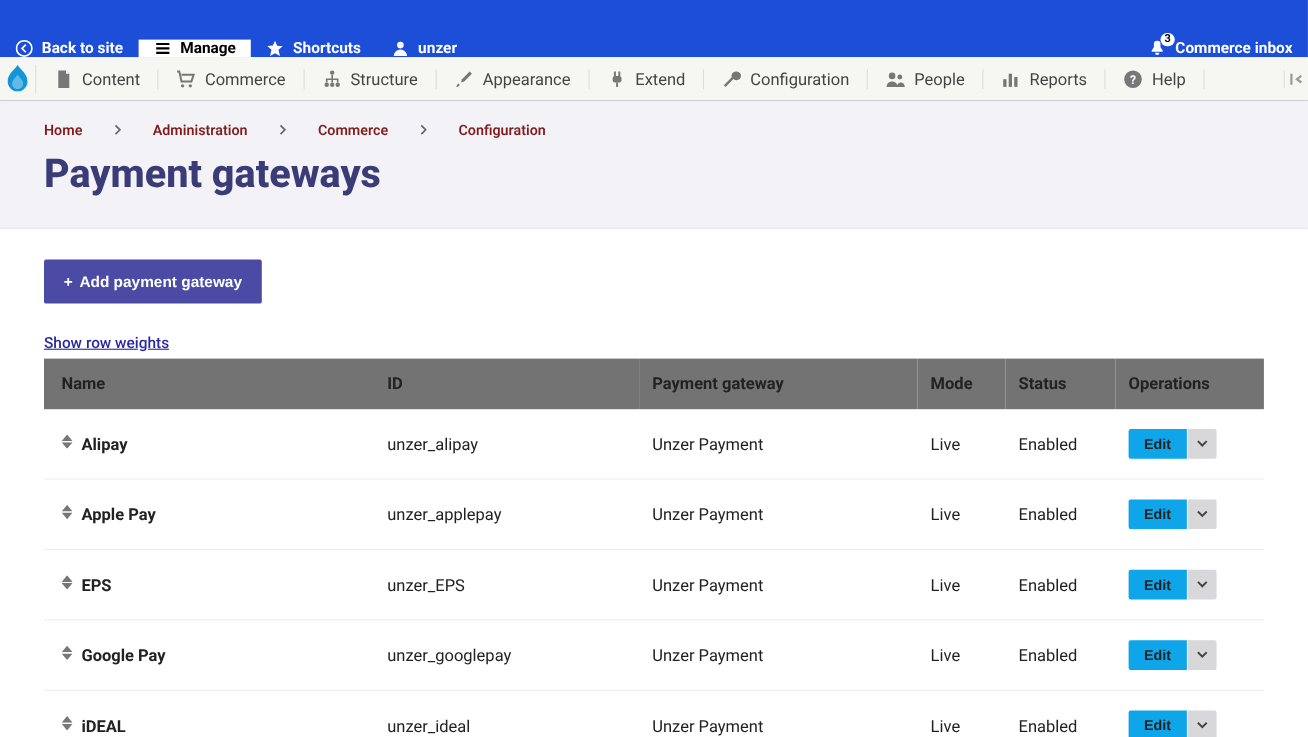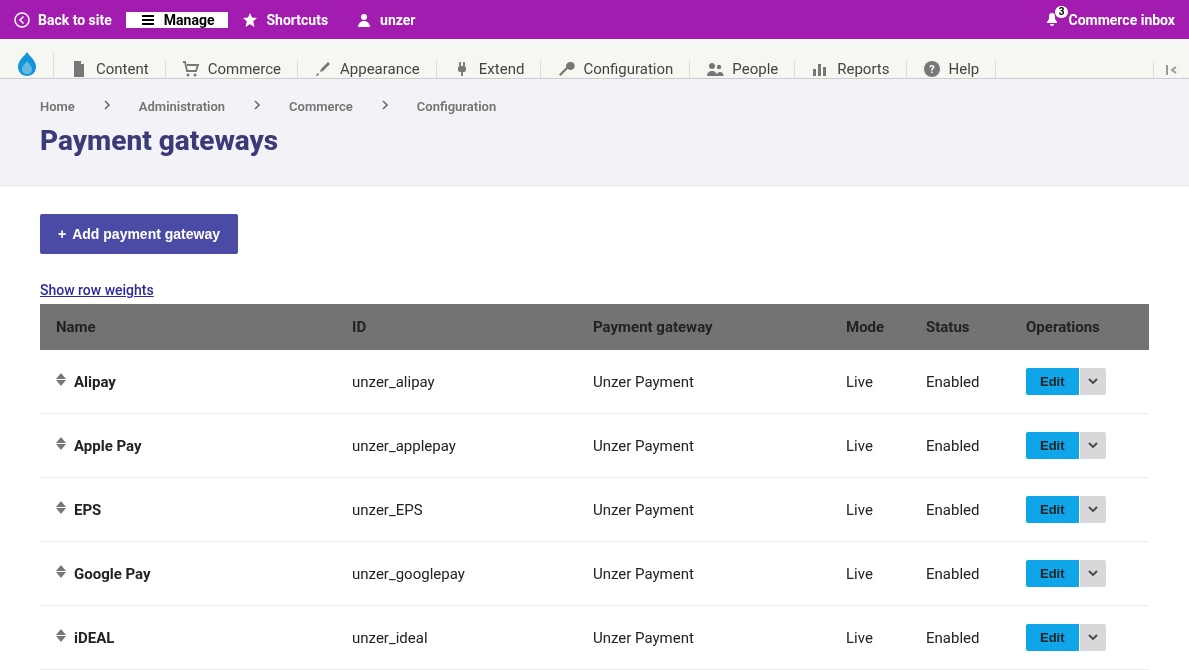--- a/index.html
+++ b/index.html
@@ -1,41 +1,41 @@
 <!DOCTYPE html>
 <html><head>
 <meta charset="utf-8">
 <style>
 * { margin: 0; padding: 0; box-sizing: border-box; }
 body { font-family: -apple-system, BlinkMacSystemFont, "Segoe UI", Roboto, sans-serif; font-size: 14px; color: #222; background: #fff; }
 
 
-.toolbar-top { background: #a21caf; height: 39px; display: flex; align-items: center; color: #fff; }
+.toolbar-top { background: #1d4ed8; height: 52px; display: flex; align-items: flex-end; color: #fff; }
 .toolbar-top .tb-item { display: flex; align-items: center; padding: 0 14px; gap: 8px; font-weight: 700; cursor: pointer; font-size: 14px; }
 .toolbar-top .tb-item.active { background: #fff; color: #000; }
 .toolbar-top .spacer { flex: 1; }
 .tb-icon { display: inline-flex; align-items: center; justify-content: center; }
 .badge-count { position: relative; }
 .badge-count .count { position: absolute; top: -6px; right: -8px; background: #fff; color: #000; border-radius: 8px; font-size: 10px; font-weight: 700; padding: 0 4px; line-height: 12px; min-width: 12px; text-align: center; }
 
 
-.admin-menu { background: #f6f6f2; border-bottom: 1px solid #ccc; display: flex; align-items: flex-end; height: 40px; box-shadow: 0 1px 2px rgba(0,0,0,.05); padding-left: 0; }
+.admin-menu { background: #f6f6f2; border-bottom: 1px solid #ccc; display: flex; align-items: center; height: 40px; box-shadow: 0 1px 2px rgba(0,0,0,.05); padding-left: 0; }
 .admin-menu .logo-cell { width: 54px; display: flex; align-items: center; justify-content: center; border-right: 1px solid #ddd; }
 .admin-menu .am-item { display: flex; align-items: center; gap: 8px; padding: 0 16px; border-right: 1px solid #ddd; cursor: pointer; color: #444; font-size: 15px; }
 .admin-menu .am-icon { color: #777; display: inline-flex; }
 .admin-menu .spacer2 { flex: 1; }
 .admin-menu .collapse-btn { width: 36px; display: flex; align-items: center; justify-content: center; border-left: 1px solid #ddd; color: #aaa; cursor: pointer; }
 .admin-menu .search-cell { width: 120px; border-left: 1px solid #ddd; display:flex; align-items:center; }
 
 
 .page-head { background: #f2f2f7; padding: 20px 40px 28px; border-bottom: 1px solid #e5e5ee; }
-.breadcrumb { display: flex; align-items: center; gap: 28px; font-size: 13px; font-weight: 600; color: #737373; margin-bottom: 10px; }
+.breadcrumb { display: flex; align-items: center; gap: 28px; font-size: 13px; font-weight: 600; color: #7f1d1d; margin-bottom: 10px; }
 .breadcrumb .crumb { cursor: pointer; }
 .breadcrumb .sep { color: #888; font-size: 11px; }
-.page-title { color: #3b3b78; font-size: 28px; font-weight: 800; }
+.page-title { color: #3b3b78; font-size: 36px; font-weight: 800; }
 
 
 .content { padding: 28px 40px; }
 .btn-primary { display: inline-flex; align-items: center; gap: 6px; background: #4b4ba5; color: #fff; font-weight: 700; padding: 12px 18px; border: none; cursor: pointer; font-size: 14px; border-radius: 2px; }
 
 .table-actions { display: flex; margin-top: 28px; margin-bottom: 6px; }
 .link-underline { color: #2a2aa0; text-decoration: underline; cursor: pointer; font-size: 14px; font-weight: 500; }
 
 table.data { width: 100%; border-collapse: collapse; }
 table.data thead th { background: #737373; text-align: left; padding: 14px 12px; font-size: 15px; font-weight: 700; }
@@ -128,20 +128,32 @@
       </div>
       <div class="am-item">
         <span class="am-icon">
           <svg width="18" height="18" viewBox="0 0 18 18">
             <circle cx="6" cy="15" r="1.5" fill="#777"></circle>
             <circle cx="13" cy="15" r="1.5" fill="#777"></circle>
             <path d="M1 2h2l2 9h9l2-6H5" fill="none" stroke="#777" stroke-width="1.8"></path>
           </svg>
         </span>
         <span>Commerce</span>
+      </div>
+      <div class="am-item">
+        <span class="am-icon">
+          <svg width="18" height="18" viewBox="0 0 18 18">
+            <circle cx="9" cy="3" r="2" fill="#777"></circle>
+            <circle cx="4" cy="14" r="2" fill="#777"></circle>
+            <circle cx="9" cy="14" r="2" fill="#777"></circle>
+            <circle cx="14" cy="14" r="2" fill="#777"></circle>
+            <path d="M9 5v4M9 9H4v3M9 9h5v3M9 9v3" stroke="#777" stroke-width="1.5" fill="none"></path>
+          </svg>
+        </span>
+        <span>Structure</span>
       </div>
       <div class="am-item">
         <span class="am-icon">
           <svg width="18" height="18" viewBox="0 0 18 18">
             <path d="M14 2l2 2-7 7-3 1 1-3z" fill="#777"></path>
             <path d="M4 13c-2 1-2 3-2 3s2 0 3-2" fill="#777"></path>
           </svg>
         </span>
         <span>Appearance</span>
       </div>

